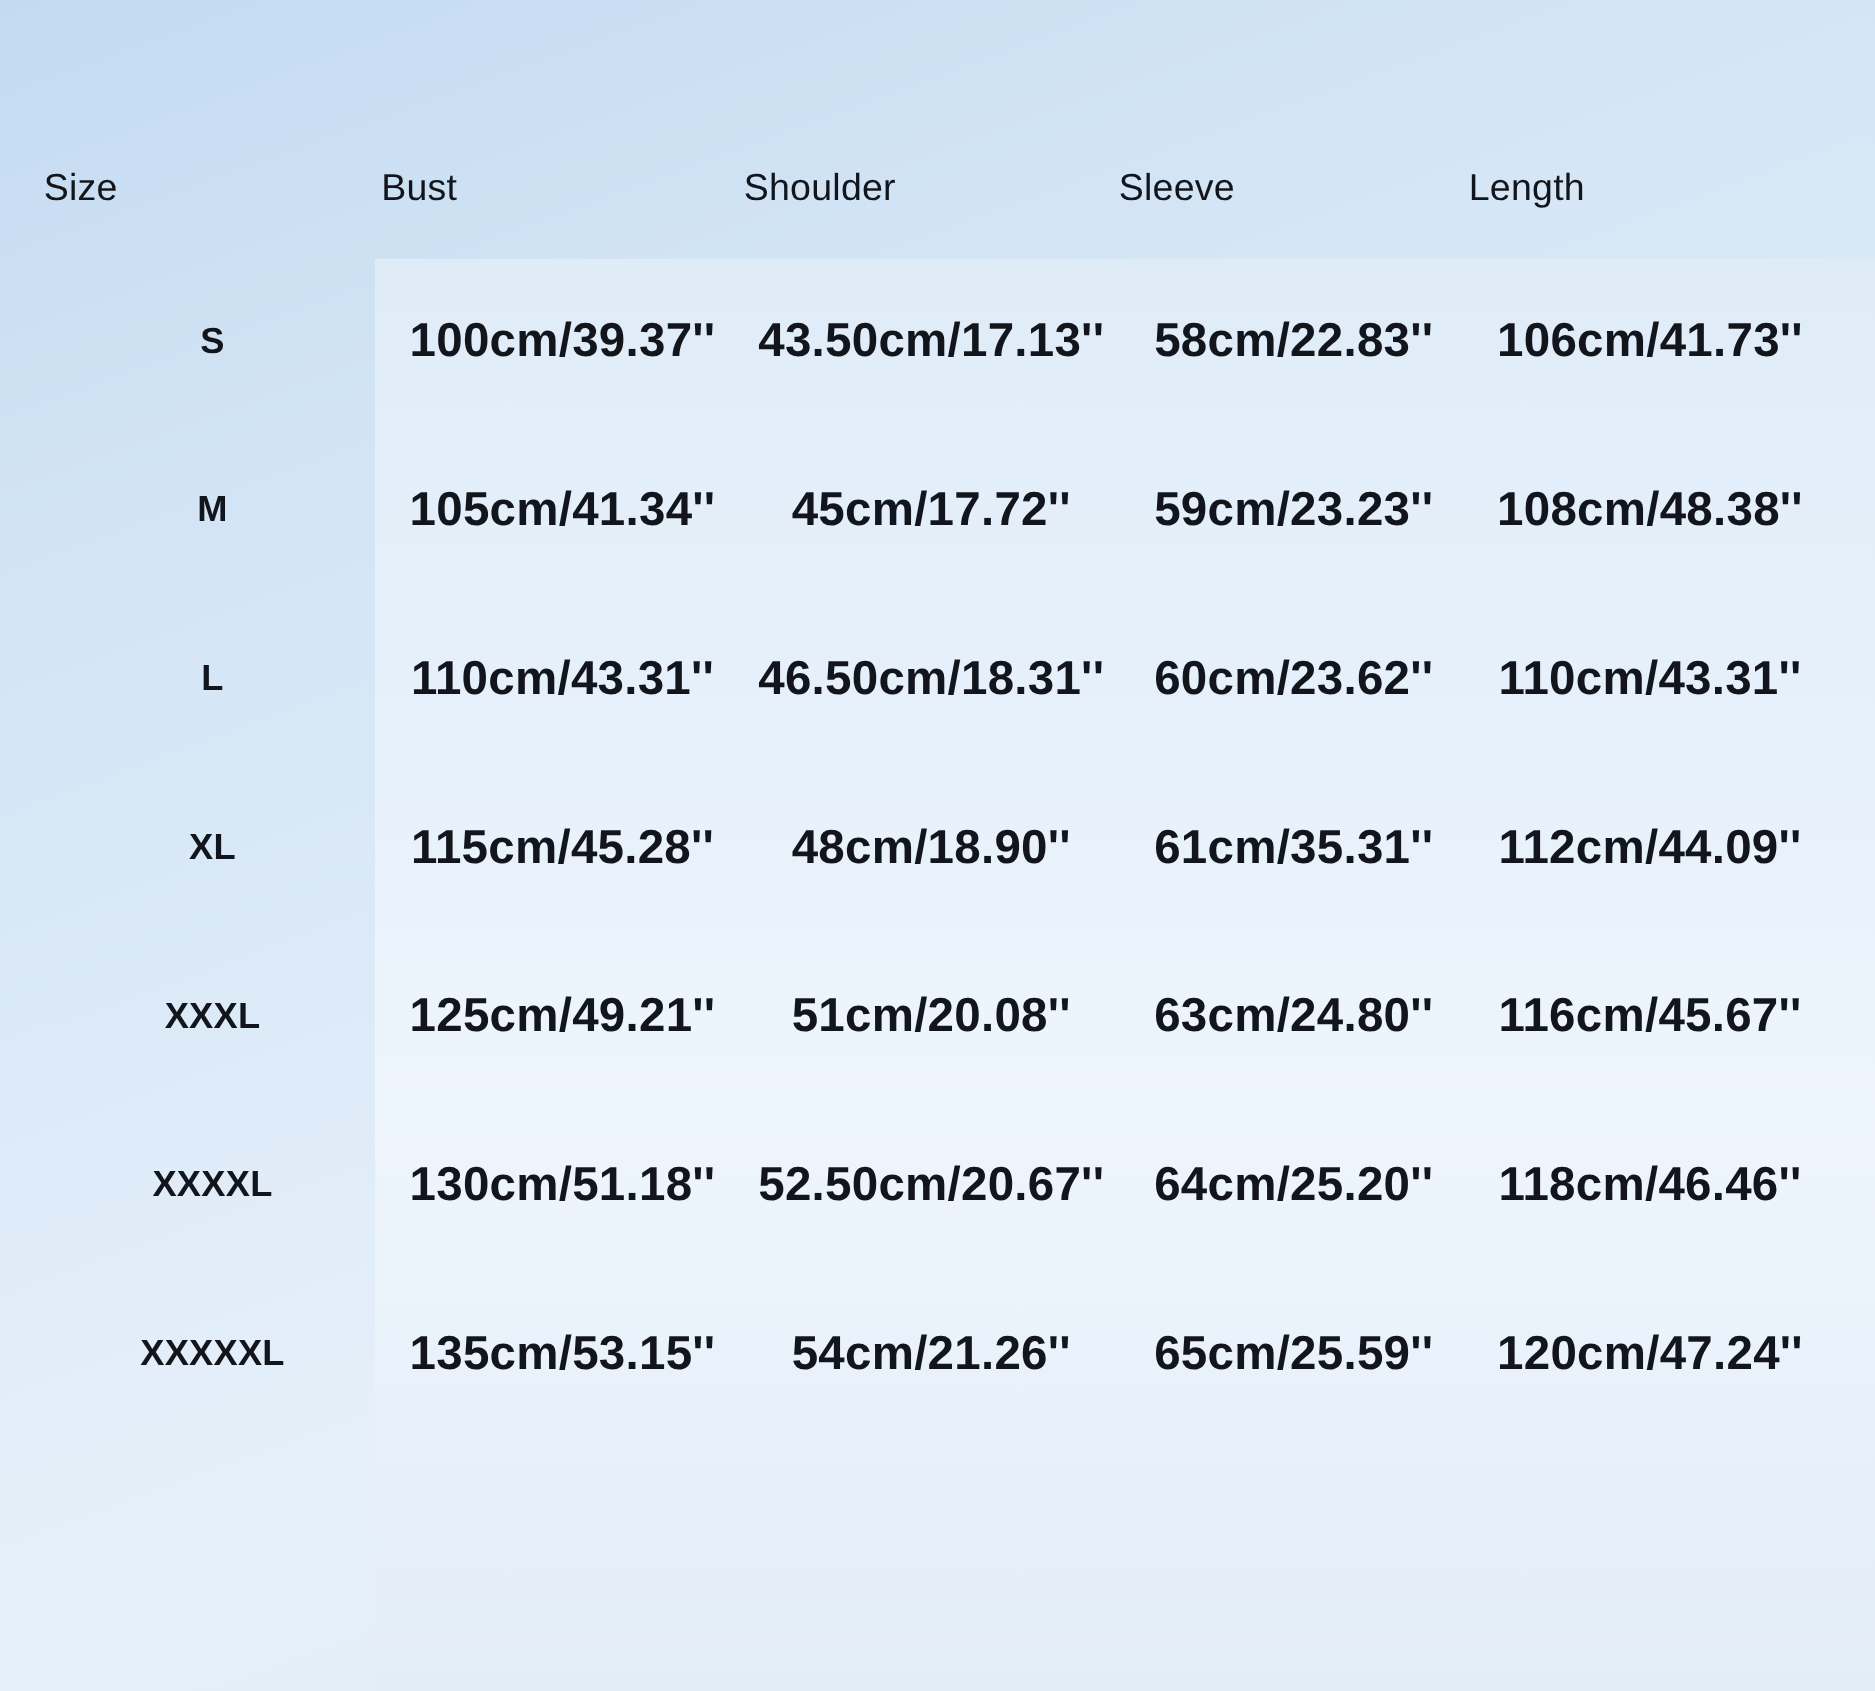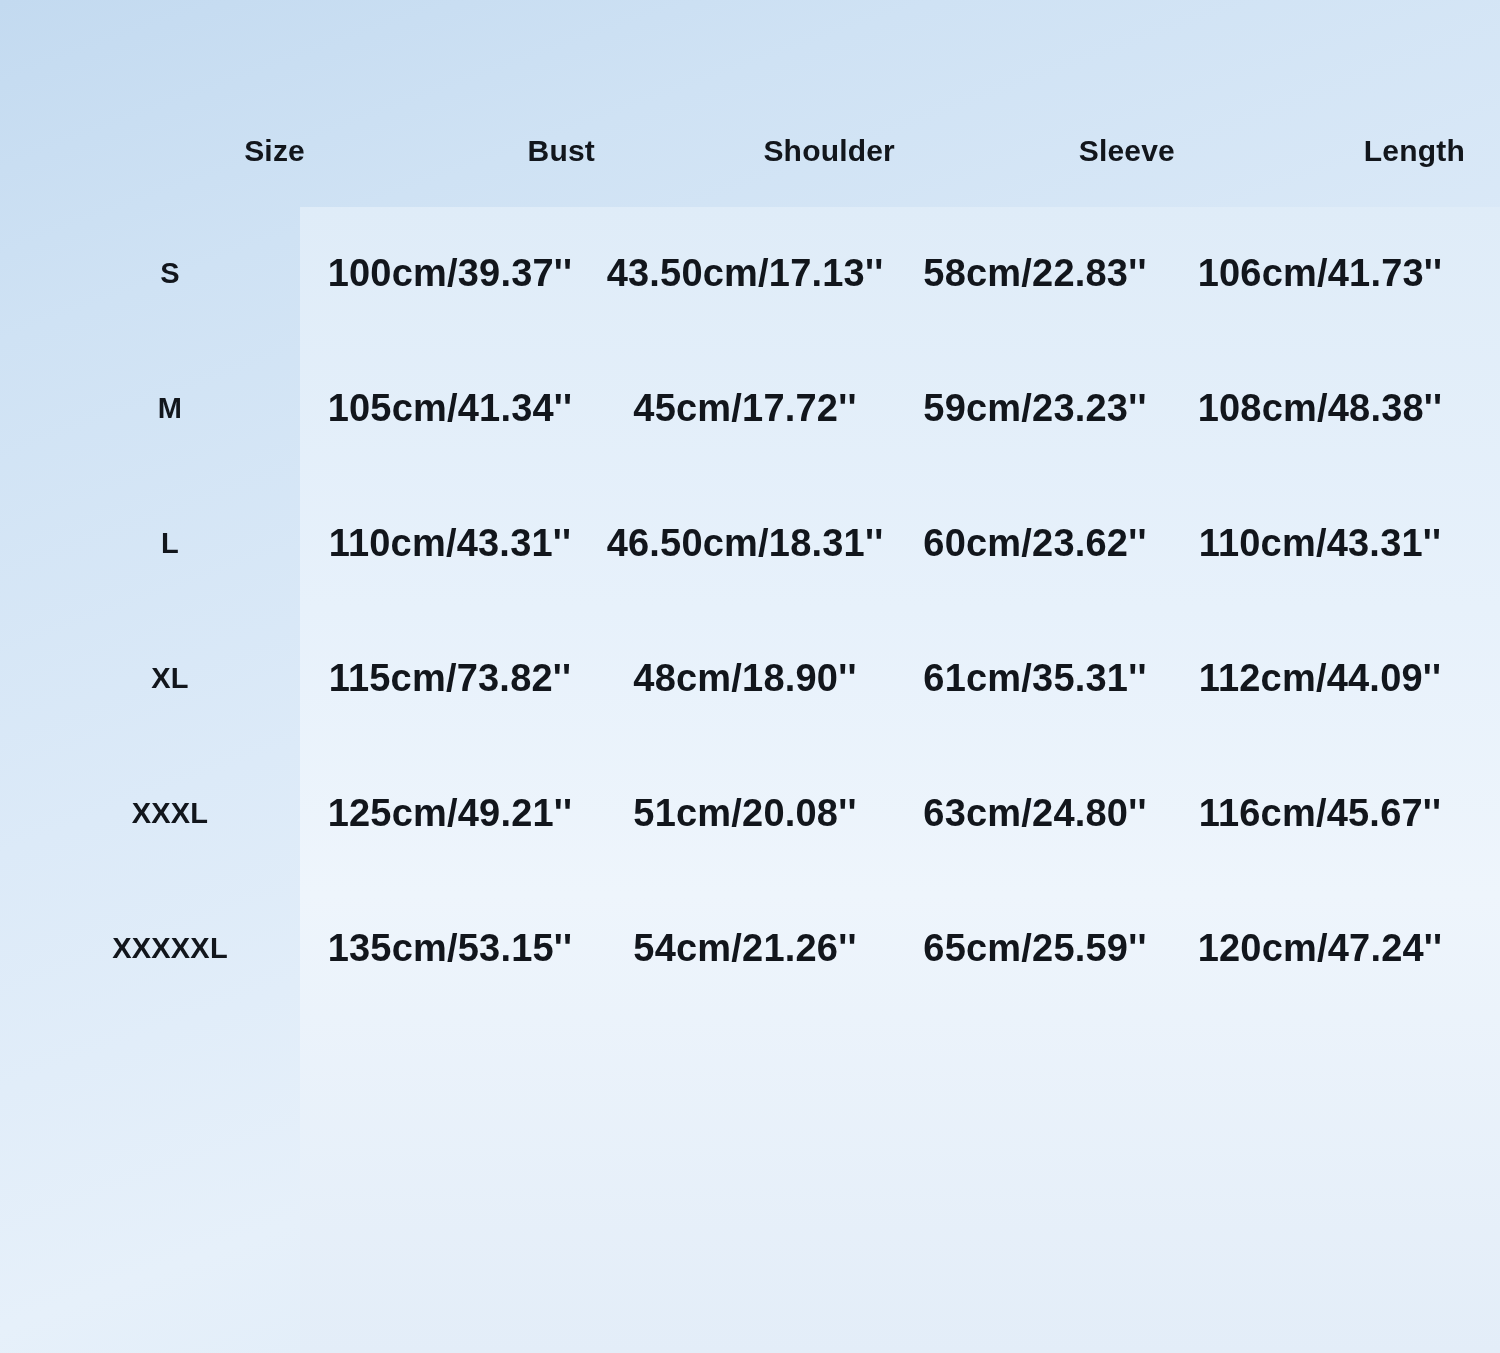--- a/index.html
+++ b/index.html
@@ -46,23 +46,23 @@
     top: 96px;
   }
   table.size-chart col.c-size   { width: 270px; }
   table.size-chart col.c-bust   { width: 290px; }
   table.size-chart col.c-should { width: 300px; }
   table.size-chart col.c-sleeve { width: 280px; }
   table.size-chart col.c-length { width: 290px; }
 
   table.size-chart th {
     font-size: 30px;
-    font-weight: bold;
+    font-weight: normal;
     color: #12161c;
-    text-align: right;
+    text-align: left;
     padding: 0 0 0 0;
     height: 110px;
     vertical-align: middle;
     letter-spacing: 0.2px;
   }
   table.size-chart td {
     font-size: 38px;
     font-weight: bold;
     color: #12161c;
     text-align: center;
@@ -115,31 +115,38 @@
         </tr>
         <tr>
           <td class="size-cell">L</td>
           <td>110cm/43.31''</td>
           <td>46.50cm/18.31''</td>
           <td>60cm/23.62''</td>
           <td>110cm/43.31''</td>
         </tr>
         <tr>
           <td class="size-cell">XL</td>
-          <td>115cm/73.82''</td>
+          <td>115cm/45.28''</td>
           <td>48cm/18.90''</td>
           <td>61cm/35.31''</td>
           <td>112cm/44.09''</td>
         </tr>
         <tr>
           <td class="size-cell">XXXL</td>
           <td>125cm/49.21''</td>
           <td>51cm/20.08''</td>
           <td>63cm/24.80''</td>
           <td>116cm/45.67''</td>
+        </tr>
+        <tr>
+          <td class="size-cell">XXXXL</td>
+          <td>130cm/51.18''</td>
+          <td>52.50cm/20.67''</td>
+          <td>64cm/25.20''</td>
+          <td>118cm/46.46''</td>
         </tr>
         <tr>
           <td class="size-cell">XXXXXL</td>
           <td>135cm/53.15''</td>
           <td>54cm/21.26''</td>
           <td>65cm/25.59''</td>
           <td>120cm/47.24''</td>
         </tr>
       </tbody>
     </table>

